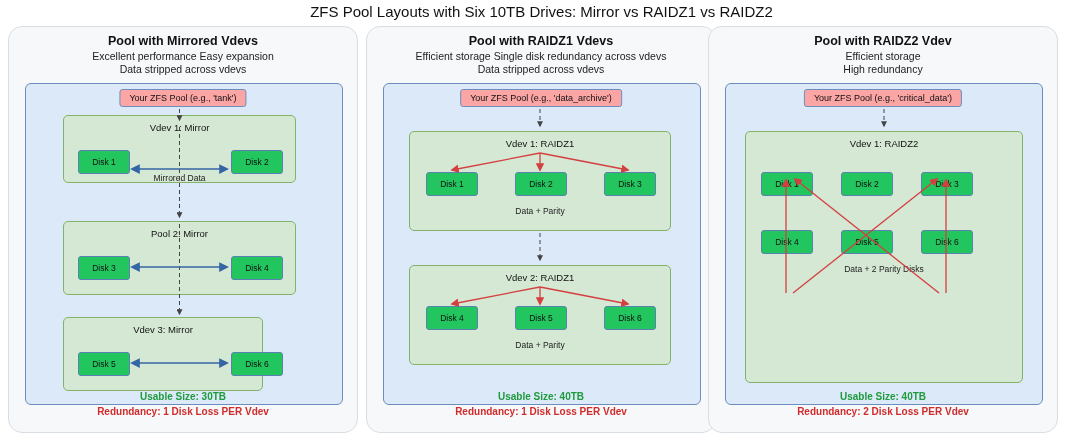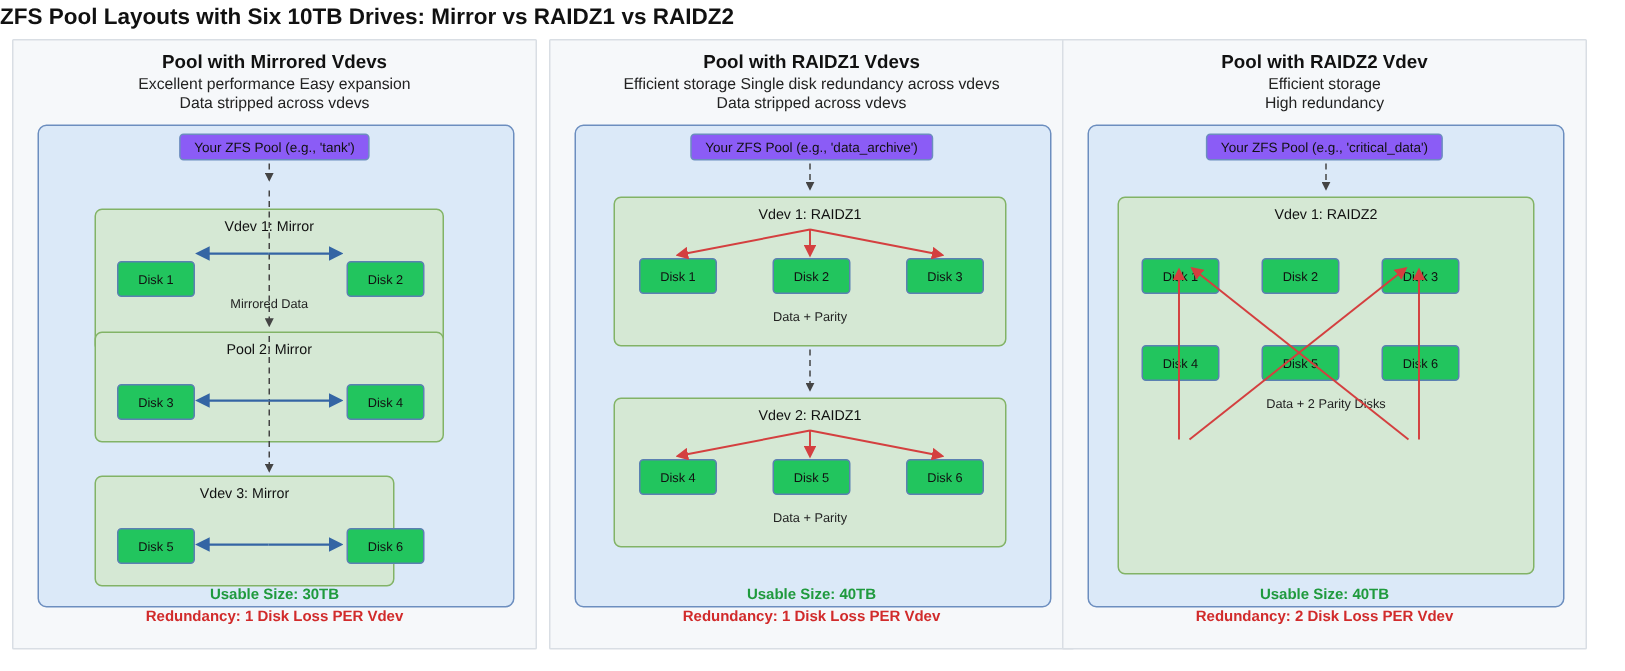--- a/index.html
+++ b/index.html
@@ -6,37 +6,37 @@
   html, body { width: 1083px; height: 447px; }
   body {
     position: relative;
     background: #ffffff;
     font-family: "Liberation Sans", sans-serif;
     overflow: hidden;
     color: #111;
   }
   .main-title {
     position: absolute; top: 3px; left: 0; width: 100%;
-    text-align: left; font-size: 15px; font-weight: bold; color: #111;
+    text-align: center; font-size: 15px; font-weight: normal; color: #111;
   }
   .panel {
     position: absolute; top: 26px; width: 350px; height: 407px;
-    background: #f6f8fa; border: 1px solid #d9dee4; border-radius: 1px;
+    background: #f6f8fa; border: 1px solid #d9dee4; border-radius: 14px;
   }
   .panel-1 { left: 8px; } .panel-2 { left: 366px; } .panel-3 { left: 708px; }
   .p-title { position: absolute; top: 7px; width: 100%; text-align: center; font-weight: bold; font-size: 12.5px; }
   .p-sub { position: absolute; width: 100%; text-align: center; font-size: 10.5px; color: #222; }
   .sub1 { top: 23px; } .sub2 { top: 36px; }
   .pool {
     position: absolute; left: 16px; top: 56px; width: 318px; height: 322px;
     background: #dbe9f8; border: 1px solid #6c8ebf; border-radius: 6px;
   }
   .pool-label {
     position: absolute; top: 62px; left: 50%; transform: translateX(-50%);
-    background: #8b5cf6; border: 1px solid #6c8ebf; border-radius: 3px;
+    background: #fca5a5; border: 1px solid #6c8ebf; border-radius: 3px;
     font-size: 9px; padding: 3px 9px; white-space: nowrap; z-index: 2;
   }
   .vdev {
     position: absolute; background: #d5e8d4; border: 1px solid #82b366;
     border-radius: 5px; z-index: 1;
   }
   .v-title { position: absolute; top: 6px; width: 100%; text-align: center; font-size: 9.5px; }
   .disk {
     position: absolute; width: 52px; height: 24px;
     background: #22c55e; border: 1px solid #5b80b2; border-radius: 3px;
@@ -75,21 +75,21 @@
 
 <div class="main-title">ZFS Pool Layouts with Six 10TB Drives: Mirror vs RAIDZ1 vs RAIDZ2</div>
 
 <section class="panel panel-1">
   <div class="p-title">Pool with Mirrored Vdevs</div>
   <div class="p-sub sub1">Excellent performance Easy expansion</div>
   <div class="p-sub sub2">Data stripped across vdevs</div>
   <div class="pool"></div>
   <div class="pool-label">Your ZFS Pool (e.g., 'tank')</div>
 
-  <div class="vdev" style="left:54px;top:112px;width:233px;height:96px">
+  <div class="vdev" style="left:54px;top:88px;width:233px;height:68px">
     <div class="v-title">Vdev 1: Mirror</div>
     <div class="disk" style="left:14px;top:34px">Disk 1</div>
     <div class="disk" style="left:167px;top:34px">Disk 2</div>
     <div class="v-note" style="top:57px">Mirrored Data</div>
   </div>
   <div class="vdev" style="left:54px;top:194px;width:233px;height:74px">
     <div class="v-title">Pool 2: Mirror</div>
     <div class="disk" style="left:14px;top:34px">Disk 3</div>
     <div class="disk" style="left:167px;top:34px">Disk 4</div>
   </div>

